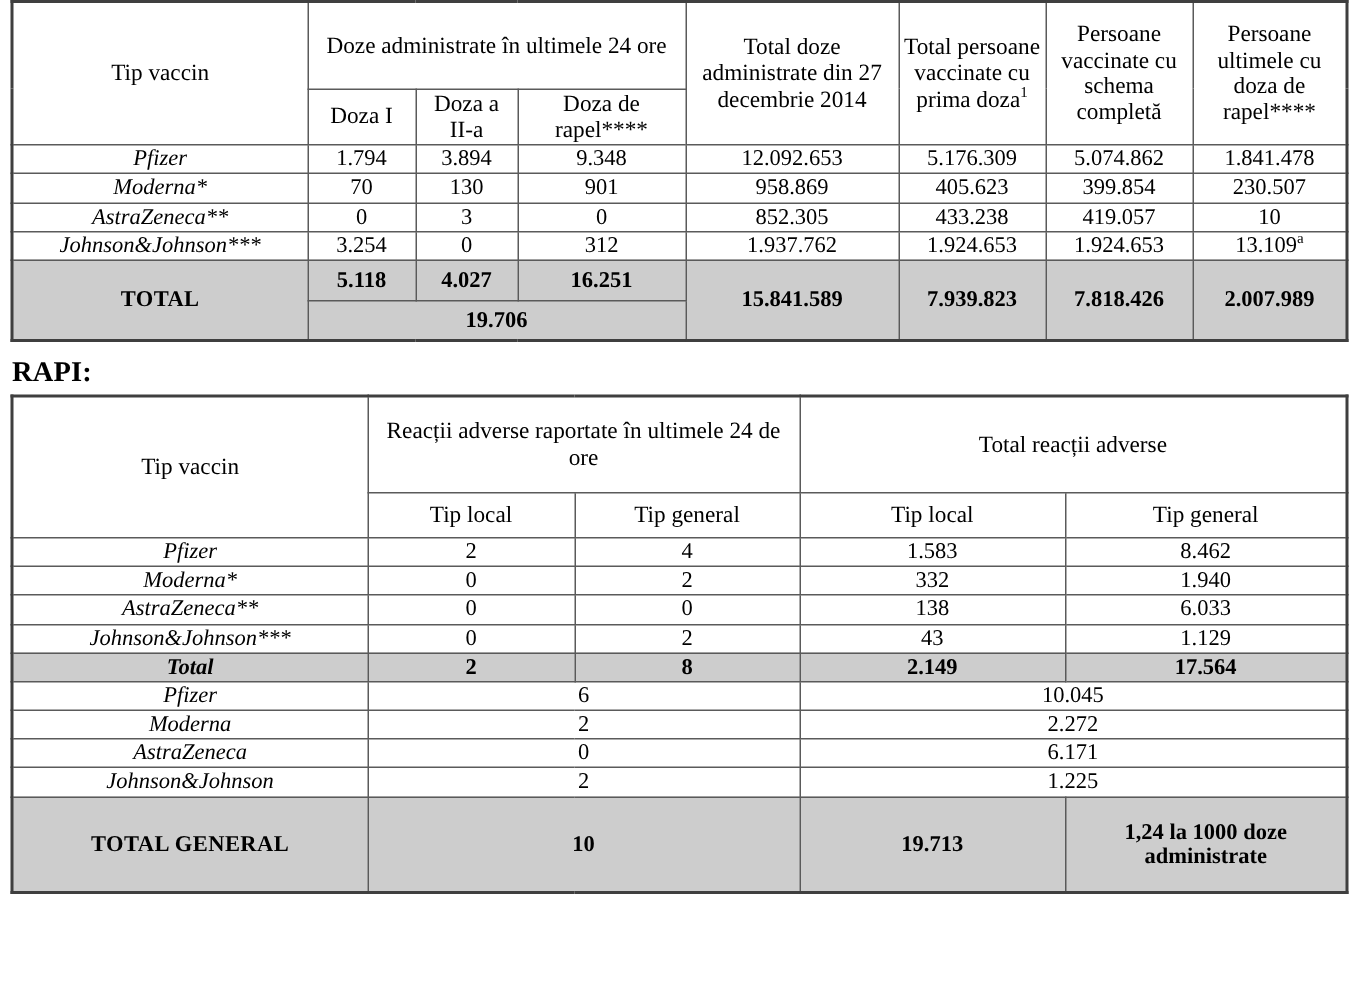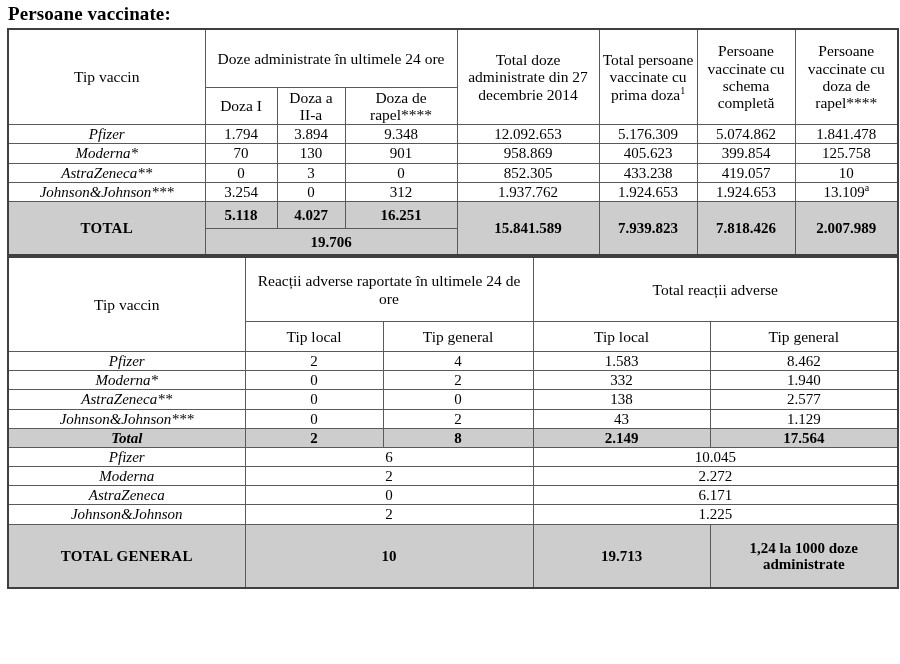--- a/index.html
+++ b/index.html
@@ -87,41 +87,40 @@
   .hdr-sub { height: 27px; }
   .hdr-group2 { height: 64px; }
   sup { font-size: 10px; vertical-align: super; line-height: 0; }
   .totlabel { font-size: 16px; letter-spacing: 0.3px; }
 </style>
 </head>
 <body>
 
 <div class="page">
 
-  <div class="section-title">Persoane vaccinate:</div>
 
   <table class="grid">
     <colgroup>
       <col class="t1-h-tip">
         <col class="t1-h-d1">
         <col class="t1-h-d2">
         <col class="t1-h-d3">
       <col class="t1-h-tot">
         <col class="t1-h-p1">
         <col class="t1-h-p2">
         <col class="t1-h-p3">
     </colgroup>
     <thead>
       <tr class="hdr-group">
         <th rowspan="2">Tip vaccin</th>
         <th colspan="3">Doze administrate în ultimele 24 ore</th>
         <th rowspan="2">Total doze administrate din 27 decembrie 2014</th>
         <th rowspan="2"><span>Total persoane vaccinate cu prima doza</span><sup>1</sup></th>
         <th rowspan="2">Persoane vaccinate cu schema completă</th>
-        <th rowspan="2">Persoane vaccinate cu doza de rapel****</th>
+        <th rowspan="2">Persoane ultimele cu doza de rapel****</th>
       </tr>
       <tr class="hdr-sub">
         <th>Doza I</th>
         <th>Doza a II-a</th>
         <th>Doza de rapel****</th>
       </tr>
     </thead>
     <tbody>
       <tr class="row-data">
         <td class="vaccine">Pfizer</td>
@@ -134,21 +133,21 @@
         <td class="num"><span>1.841.478</span><sup></sup></td>
       </tr>
       <tr class="row-data">
         <td class="vaccine">Moderna*</td>
         <td class="num">70</td>
         <td class="num">130</td>
         <td class="num">901</td>
         <td class="num">958.869</td>
         <td class="num">405.623</td>
         <td class="num">399.854</td>
-        <td class="num"><span>125.758</span><sup></sup></td>
+        <td class="num"><span>230.507</span><sup></sup></td>
       </tr>
       <tr class="row-data">
         <td class="vaccine">AstraZeneca**</td>
         <td class="num">0</td>
         <td class="num">3</td>
         <td class="num">0</td>
         <td class="num">852.305</td>
         <td class="num">433.238</td>
         <td class="num">419.057</td>
         <td class="num"><span>10</span><sup></sup></td>
@@ -172,20 +171,21 @@
         <td rowspan="2" class="shade">7.939.823</td>
         <td rowspan="2" class="shade">7.818.426</td>
         <td rowspan="2" class="shade">2.007.989</td>
       </tr>
       <tr class="total-row" style="height:27px">
         <td colspan="3" class="shade">19.706</td>
       </tr>
     </tbody>
   </table>
 
+  <div class="section-title rapi-title">RAPI:</div>
 
   <table class="grid">
     <colgroup>
       <col class="t2-h-tip">
         <col class="t2-h-l1">
         <col class="t2-h-g1">
         <col class="t2-h-l2">
         <col class="t2-h-g2">
     </colgroup>
     <thead>
@@ -214,21 +214,21 @@
         <td class="num">0</td>
         <td class="num">2</td>
         <td class="num">332</td>
         <td class="num">1.940</td>
       </tr>
       <tr class="row-data">
         <td class="vaccine">AstraZeneca**</td>
         <td class="num">0</td>
         <td class="num">0</td>
         <td class="num">138</td>
-        <td class="num">2.577</td>
+        <td class="num">6.033</td>
       </tr>
       <tr class="row-data">
         <td class="vaccine">Johnson&amp;Johnson***</td>
         <td class="num">0</td>
         <td class="num">2</td>
         <td class="num">43</td>
         <td class="num">1.129</td>
       </tr>
       <tr class="total-row row-data">
         <td class="vaccine shade">Total</td>

